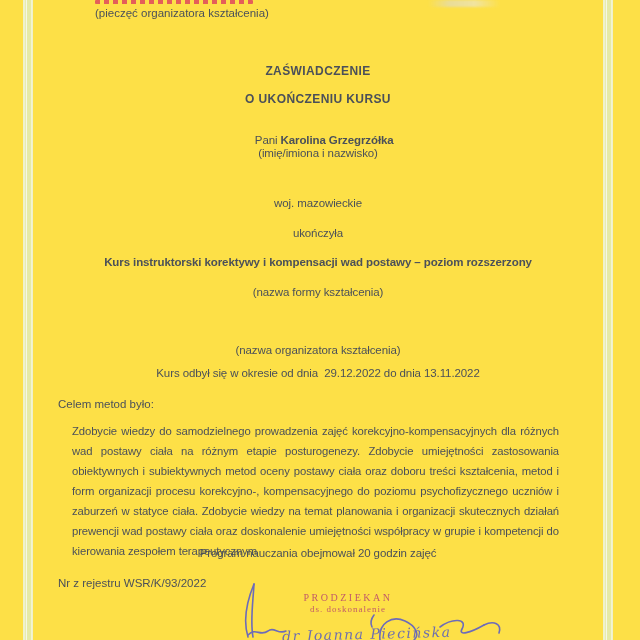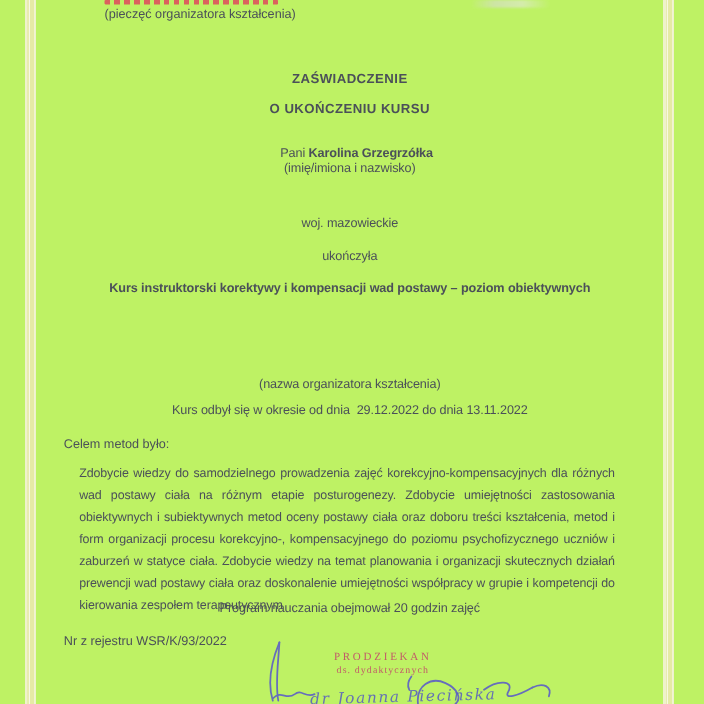--- a/index.html
+++ b/index.html
@@ -1,19 +1,19 @@
 <!DOCTYPE html>
 <html lang="pl"><head>
 <meta charset="utf-8">
 <style>
   html,body{margin:0;padding:0;background:#ffffff;}
   .page{
     position:relative;
     width:640px;height:640px;
-    background:#bef264;
+    background:#fde047;
     overflow:hidden;
     font-family:"Liberation Sans", sans-serif;
     color:#4b5059;
   }
   
   .side-border{
     position:absolute;top:0;bottom:0;width:12px;
     background:linear-gradient(90deg,
       rgba(255,255,255,0) 0 1px,
       #eff2cc 1px 3px,
@@ -90,39 +90,40 @@
     <span>Pani </span><span class="bold">Karolina Grzegrzółka</span>
   </div>
 
   <div class="abs cline caption" style="top:147px;">(imię/imiona i nazwisko)</div>
 
 
   <div class="abs cline" style="top:197px;">woj. mazowieckie</div>
 
   <div class="abs cline" style="top:227px;">ukończyła</div>
 
-  <div class="abs cline bold" style="top:256px;">Kurs instruktorski korektywy i kompensacji wad postawy – poziom obiektywnych</div>
+  <div class="abs cline bold" style="top:256px;">Kurs instruktorski korektywy i kompensacji wad postawy – poziom rozszerzony</div>
 
+  <div class="abs cline caption" style="top:286px;">(nazwa formy kształcenia)</div>
 
 
   <div class="abs cline caption" style="top:344px;">(nazwa organizatora kształcenia)</div>
 
   <div class="abs cline prewrap" style="top:367px;">Kurs odbył się w okresie od dnia  29.12.2022 do dnia 13.11.2022</div>
 
   <div class="abs leftline" style="top:398px;">Celem metod było:</div>
 
   <div class="abs paragraph" style="top:421px;">Zdobycie wiedzy do samodzielnego prowadzenia zajęć korekcyjno-kompensacyjnych dla różnych wad postawy ciała na różnym etapie posturogenezy. Zdobycie umiejętności zastosowania obiektywnych i subiektywnych metod oceny postawy ciała oraz doboru treści kształcenia, metod i form organizacji procesu korekcyjno-, kompensacyjnego do poziomu psychofizycznego uczniów i zaburzeń w statyce ciała. Zdobycie wiedzy na temat planowania i organizacji skutecznych działań prewencji wad postawy ciała oraz doskonalenie umiejętności współpracy w grupie i kompetencji do kierowania zespołem terapeutycznym</div>
 
   <div class="abs cline" style="top:547px;">Program nauczania obejmował 20 godzin zajęć</div>
 
   <div class="abs leftline" style="top:577px;">Nr z rejestru WSR/K/93/2022</div>
 
   <div class="abs stamp-block" style="top:592px;">
     <div class="stamp-title">PRODZIEKAN</div>
-    <div class="stamp-subtitle">ds. dydaktycznych</div>
+    <div class="stamp-subtitle">ds. doskonalenie</div>
   </div>
 
   <svg class="sig-svg" width="340" height="77" viewBox="0 0 340 77">
     <g fill="none" stroke="#5d5fc6" stroke-width="1.6" stroke-linecap="round" opacity="0.9">
 
       <path d="M54,21 C47,38 43,58 48,74"></path>
       <path d="M54,21 C53,40 50,58 53,74"></path>
 
       <path d="M48,72 C56,64 60,74 68,68 C74,63 78,72 86,68"></path>
 

